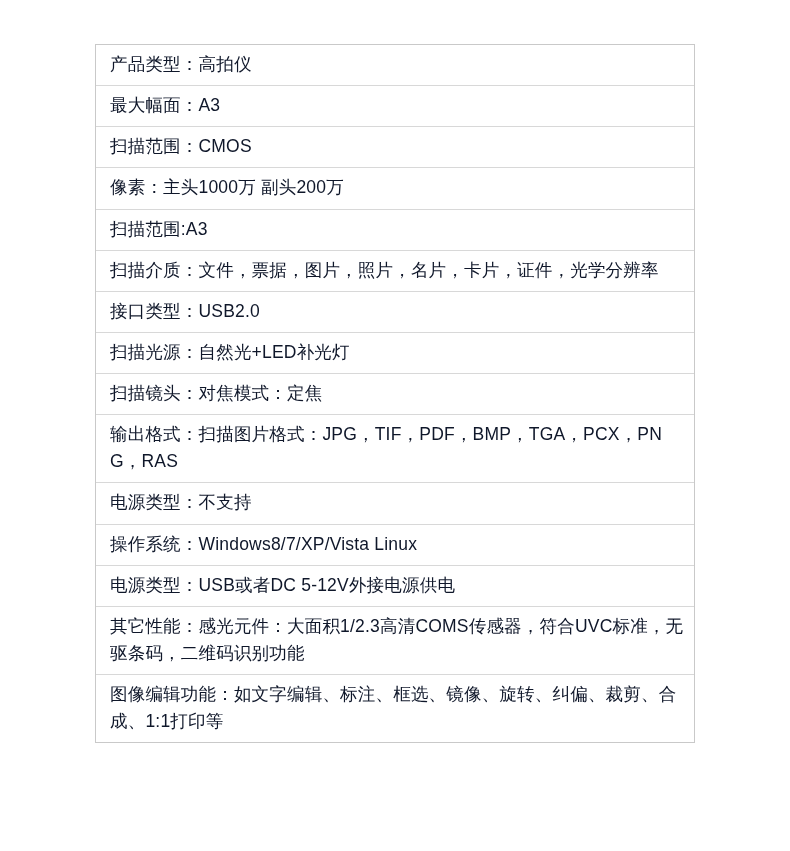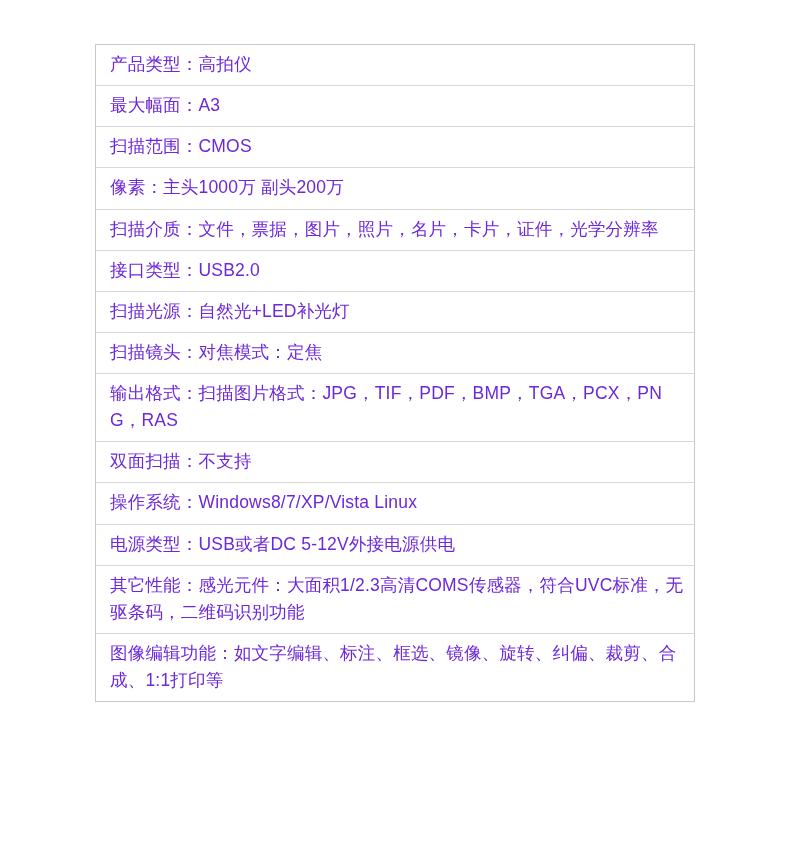--- a/index.html
+++ b/index.html
@@ -26,39 +26,40 @@
     box-sizing: border-box;
     background: #fff;
   }
   .spec-row {
     border-bottom: 1px solid #d8d8d8;
     padding: 6px 10px 7px 14px;
     box-sizing: border-box;
     font-size: 17.5px;
     line-height: 1.55;
     letter-spacing: 0.2px;
-    color: #6d28d9;
+    color: #0f172a;
     word-break: break-all;
   }
   .spec-row:last-child {
     border-bottom: 1px solid #c9c9c9;
   }
 </style>
 </head>
 <body>
 
 <div class="spec-sheet">
   <div class="spec-row">产品类型：高拍仪</div>
   <div class="spec-row">最大幅面：A3</div>
   <div class="spec-row">扫描范围：CMOS</div>
   <div class="spec-row">像素：主头1000万 副头200万</div>
+  <div class="spec-row">扫描范围:A3</div>
   <div class="spec-row">扫描介质：文件，票据，图片，照片，名片，卡片，证件，光学分辨率</div>
   <div class="spec-row">接口类型：USB2.0</div>
   <div class="spec-row">扫描光源：自然光+LED补光灯</div>
   <div class="spec-row">扫描镜头：对焦模式：定焦</div>
   <div class="spec-row">输出格式：扫描图片格式：JPG，TIF，PDF，BMP，TGA，PCX，PNG，RAS</div>
-  <div class="spec-row">双面扫描：不支持</div>
+  <div class="spec-row">电源类型：不支持</div>
   <div class="spec-row">操作系统：Windows8/7/XP/Vista Linux</div>
   <div class="spec-row">电源类型：USB或者DC 5-12V外接电源供电</div>
   <div class="spec-row">其它性能：感光元件：大面积1/2.3高清COMS传感器，符合UVC标准，无驱条码，二维码识别功能</div>
   <div class="spec-row">图像编辑功能：如文字编辑、标注、框选、镜像、旋转、纠偏、裁剪、合成、1:1打印等</div>
 
 </div>
 
 </body></html>

